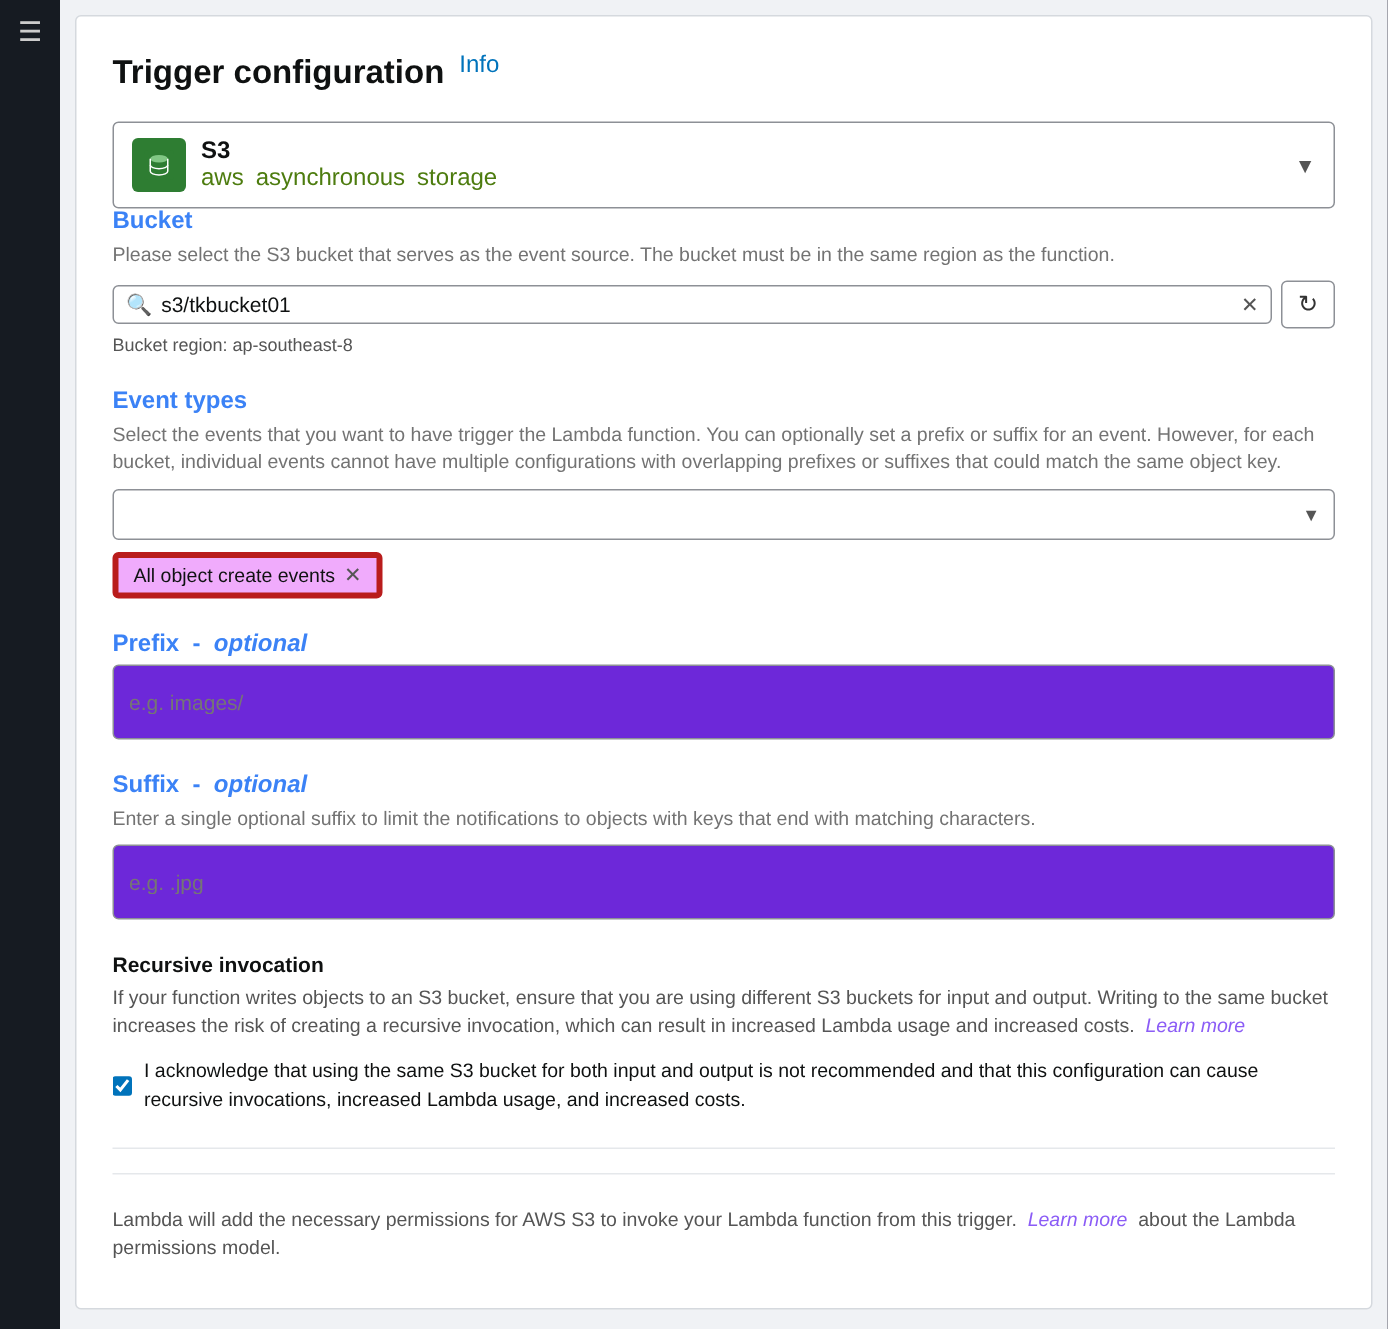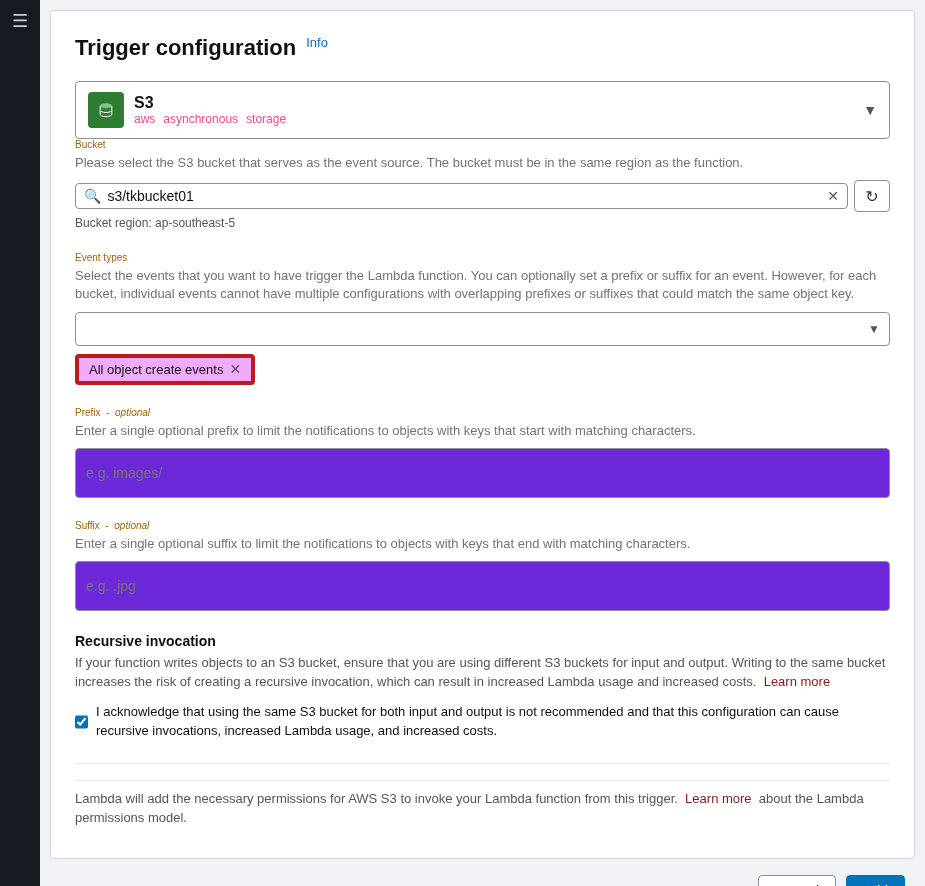--- a/index.html
+++ b/index.html
@@ -47,21 +47,21 @@
     }
 
     .panel-title {
       font-size: 22px;
       font-weight: 700;
       color: #0f1111;
     }
 
     .info-link {
       color: #0073bb;
-      font-size: 13px;
+      font-size: 16px;
       text-decoration: none;
       cursor: pointer;
     }
 
     .service-selector {
       border: 1px solid #8d9096;
       border-radius: 4px;
       padding: 10px 12px;
       display: flex;
       align-items: center;
@@ -87,34 +87,34 @@
       font-weight: 700;
       color: #0f1111;
     }
 
     .service-tags {
       display: flex;
       gap: 8px;
     }
 
     .service-tag {
-      font-size: 12px;
-      color: #ec4899;
+      font-size: 16px;
+      color: #4d7c0f;
     }
 
     .service-chevron {
       margin-left: auto;
       color: #555;
       font-size: 14px;
     }
 
     .section-label {
-      font-size: 10px;
-      font-weight: 400;
-      color: #a16207;
+      font-size: 16px;
+      font-weight: 700;
+      color: #3b82f6;
       margin-bottom: 4px;
     }
 
     .section-desc {
       font-size: 13px;
       color: #737373;
       margin-bottom: 8px;
       line-height: 1.4;
     }
 
@@ -255,23 +255,24 @@
     }
 
     .recursive-desc {
       font-size: 13px;
       color: #555;
       margin-bottom: 10px;
       line-height: 1.5;
     }
 
     .learn-more {
-      color: #7f1d1d;
+      color: #8b5cf6;
       text-decoration: none;
       cursor: pointer;
+      font-style: italic;
     }
 
     .checkbox-row {
       display: flex;
       align-items: center;
       gap: 8px;
     }
 
     .checkbox-input {
       width: 16px;
@@ -284,21 +285,21 @@
     .checkbox-label {
       font-size: 13px;
       color: #0f1111;
       line-height: 1.5;
     }
 
     .permissions-note {
       font-size: 13px;
       color: #555;
       line-height: 1.5;
-      padding: 8px 0 6px;
+      padding: 20px 0 6px;
       border-top: 1px solid #e5e8eb;
     }
 
     .footer-row {
       display: flex;
       justify-content: flex-end;
       gap: 10px;
       padding: 16px 10px 10px;
     }
 
@@ -369,21 +370,21 @@
       <div class="section-label">Bucket</div>
       <div class="section-desc">Please select the S3 bucket that serves as the event source. The bucket must be in the same region as the function.</div>
       <div class="search-row">
         <div class="search-input-wrap">
           <span class="search-icon">🔍</span>
           <input class="search-input" type="text" value="s3/tkbucket01" style="">
           <span class="clear-icon">✕</span>
         </div>
         <button class="refresh-btn">↻</button>
       </div>
-      <div class="bucket-region">Bucket region: ap-southeast-5</div>
+      <div class="bucket-region">Bucket region: ap-southeast-8</div>
     </div>
 
     <div class="section-block">
       <div class="section-label">Event types</div>
       <div class="section-desc">Select the events that you want to have trigger the Lambda function. You can optionally set a prefix or suffix for an event. However, for each bucket, individual events cannot have multiple configurations with overlapping prefixes or suffixes that could match the same object key.</div>
       <div class="dropdown-wrap">
         <select class="dropdown-select">
           <option value=""></option>
           <option value="all_object_create">All object create events</option>
           <option value="put">PUT</option>
@@ -400,21 +401,20 @@
         </div>
       </div>
     </div>
 
     <div class="section-block">
       <div class="section-label">
         <span>Prefix</span>
         &nbsp;-&nbsp;
         <em><span>optional</span></em>
       </div>
-      <div class="section-desc">Enter a single optional prefix to limit the notifications to objects with keys that start with matching characters.</div>
       <input class="text-input" type="text" placeholder="e.g. images/" style="">
     </div>
 
     <div class="section-block">
       <div class="section-label">
         <span>Suffix</span>
         &nbsp;-&nbsp;
         <em><span>optional</span></em>
       </div>
       <div class="section-desc">Enter a single optional suffix to limit the notifications to objects with keys that end with matching characters.</div>

